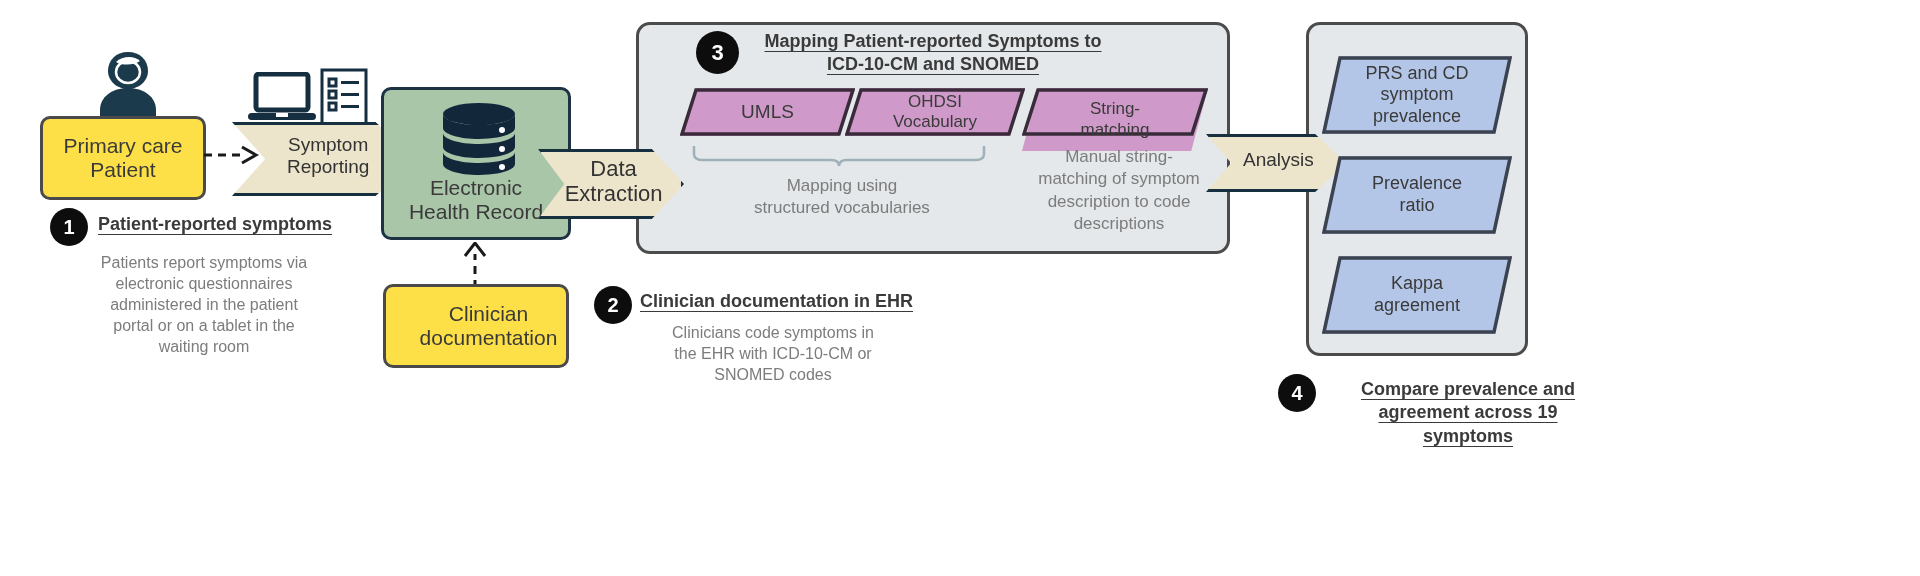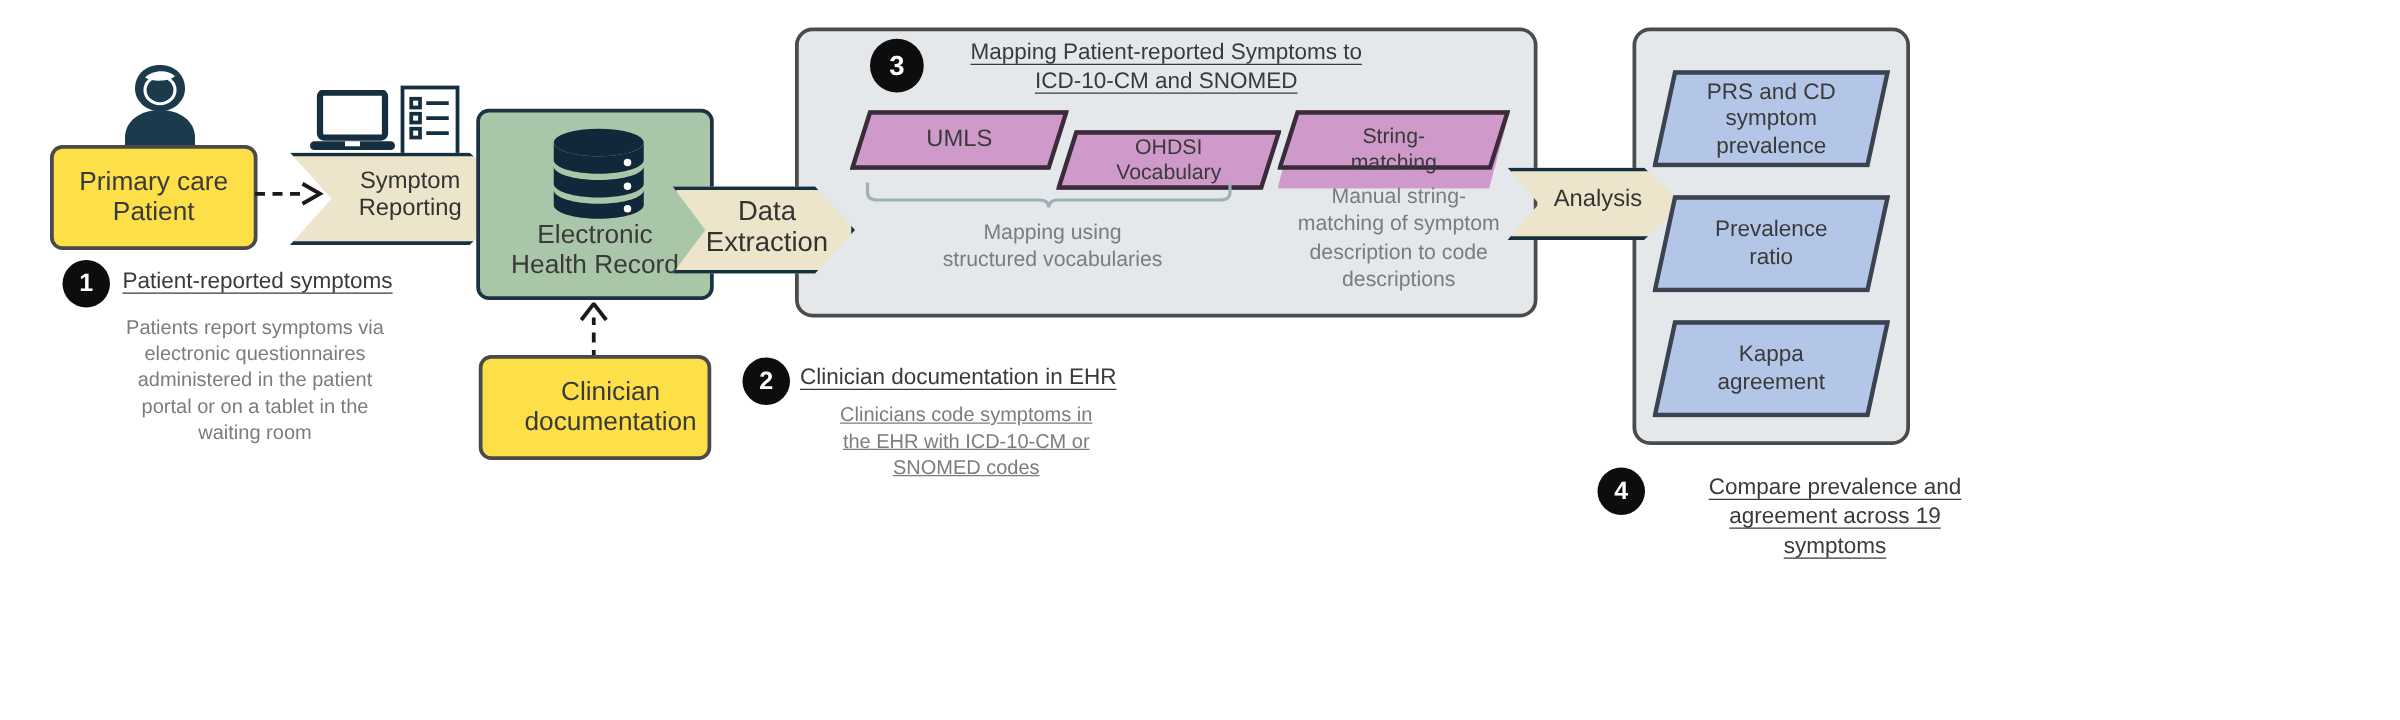--- a/index.html
+++ b/index.html
@@ -48,21 +48,21 @@
   .para-label{position:relative;z-index:3;width:86%;}
 
   
   .num{
     position:absolute;border-radius:50%;background:#0d0d0d;color:#fff;
     display:flex;align-items:center;justify-content:center;
     font-weight:bold;
   }
 
   .head{
-    position:absolute;font-weight:normal;color:#3a3a3a;
+    position:absolute;font-weight:bold;color:#3a3a3a;
     text-decoration:underline;text-underline-offset:4px;
     line-height:1.3;
   }
   .cap{
     position:absolute;color:#7c7c7c;line-height:1.32;text-align:center;
   }
 </style>
 </head>
 <body>
 
@@ -170,21 +170,21 @@
   <div class="abs para purple" style="left:680px;top:88px;width:175px;height:48px;font-size:19px;">
     <div class="para-bg" style="border:0;"></div>
     <svg class="abs" style="left:0;top:0;" width="175" height="48" viewBox="0 0 175 48">
       <polygon points="16,2 173,2 159,46 2,46" fill="none" stroke="#3a2b3a" stroke-width="3.5"></polygon>
     </svg>
     <div class="para-label">
       <div>UMLS</div>
     </div>
   </div>
 
-  <div class="abs para purple" style="left:845px;top:88px;width:180px;height:48px;font-size:19px;margin-top:16px;">
+  <div class="abs para purple" style="left:845px;top:88px;width:180px;height:48px;font-size:19px;">
     <div class="para-bg" style="border:0;"></div>
     <svg class="abs" style="left:0;top:0;" width="180" height="48" viewBox="0 0 180 48">
       <polygon points="16,2 178,2 164,46 2,46" fill="none" stroke="#3a2b3a" stroke-width="3.5"></polygon>
     </svg>
     <div class="para-label" style="font-size:17px;">
       <div>OHDSI</div>
       <div>Vocabulary</div>
     </div>
   </div>
 
@@ -285,21 +285,21 @@
       <div>documentation</div>
     </div>
   </div>
 
   <div class="num" style="left:594px;top:286px;width:38px;height:38px;font-size:20px;">
     <span>2</span>
   </div>
   <div class="head" style="left:640px;top:290px;width:340px;font-size:18px;">
     <span>Clinician documentation in EHR</span>
   </div>
-  <div class="cap" style="left:628px;top:322px;width:290px;font-size:16px;text-decoration:underline;">
+  <div class="cap" style="left:628px;top:322px;width:290px;font-size:16px;">
     <div>Clinicians code symptoms in</div>
     <div>the EHR with ICD-10-CM or</div>
     <div>SNOMED codes</div>
   </div>
 
   <div class="num" style="left:1278px;top:374px;width:38px;height:38px;font-size:20px;">
     <span>4</span>
   </div>
   <div class="head" style="left:1328px;top:378px;width:280px;font-size:18px;text-align:center;">
     <div>Compare prevalence and</div>

